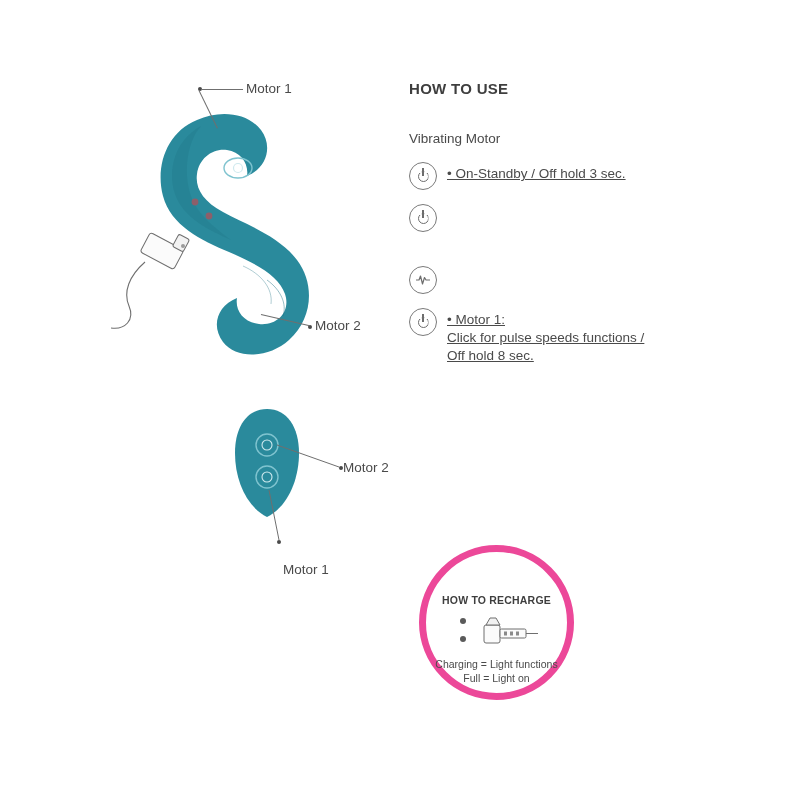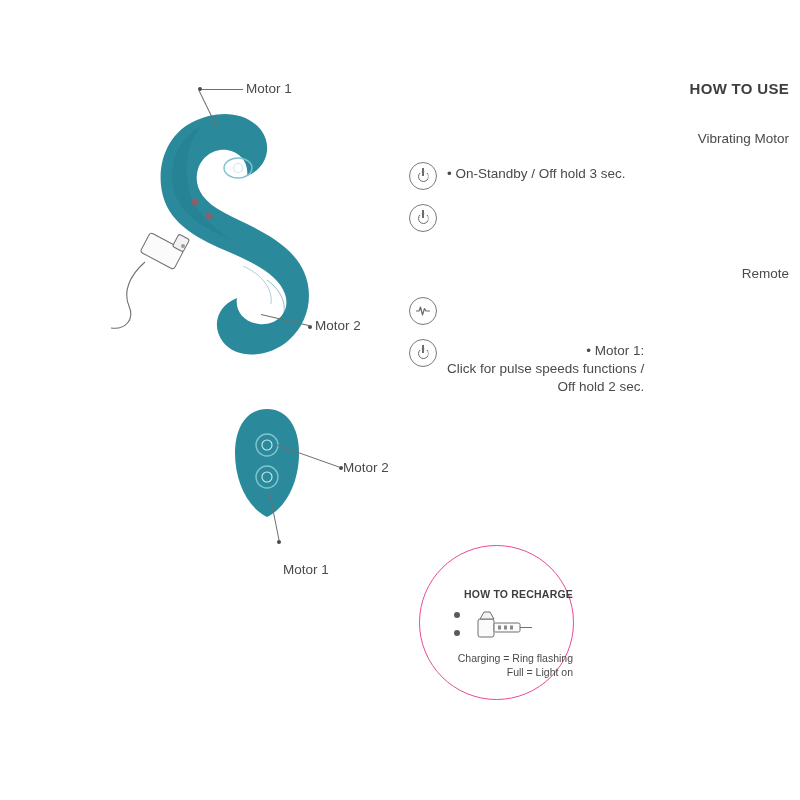--- a/index.html
+++ b/index.html
@@ -50,41 +50,41 @@
     border-radius: 50%;
     background: #4a4a4a;
   }
 
   
   .col-right {
     position: absolute;
     left: 398px;
     top: 80px;
     width: 380px;
-    text-align: right;
   }
   .how-to-use {
     font-size: 15px;
     font-weight: bold;
     letter-spacing: .3px;
     color: #3e3e3e;
     margin: 0 0 34px 0;
   }
   .section-title {
     font-size: 13.5px;
     color: #4a4a4a;
     margin: 0 0 16px 0;
   }
   .section {
     margin-bottom: 34px;
   }
   .row {
     display: flex;
     align-items: flex-start;
     margin-bottom: 14px;
+    text-decoration: underline;
   }
   .row-icon {
     flex: 0 0 auto;
     width: 26px;
     height: 26px;
     border: 1px solid #7a7a7a;
     border-radius: 50%;
     margin-right: 10px;
     position: relative;
   }
@@ -121,24 +121,24 @@
     transform: translate(-50%, -50%);
   }
 
   
   .recharge {
     position: absolute;
     left: 408px;
     top: 545px;
     width: 155px;
     height: 155px;
-    border: 1px solid #ec4899;
+    border: 7px solid #ec4899;
     border-radius: 50%;
     box-sizing: border-box;
-    text-align: right;
+    text-align: center;
   }
   .recharge-title {
     font-size: 10.5px;
     font-weight: bold;
     color: #3e3e3e;
     margin-top: 42px;
     letter-spacing: .2px;
   }
   .recharge-art {
     position: relative;
@@ -246,54 +246,53 @@
 
       <div class="row">
         <div class="row-icon">
           <span class="pw-ring"></span>
             <span class="pw-bar"></span>
         </div>
       </div>
     </div>
 
     <div class="section">
-      <div class="section-title">Remote</div>
 
       <div class="row">
         <div class="row-icon">
           <svg class="wave" width="16" height="12" viewBox="0 0 16 12">
             <path d="M1 6 H4 L5.5 2 L7.5 10 L9.5 3.5 L11 6 H15" fill="none" stroke="#6d6d6d" stroke-width="1.2" stroke-linejoin="round"></path>
           </svg>
         </div>
       </div>
 
       <div class="row">
         <div class="row-icon">
           <span class="pw-ring"></span>
             <span class="pw-bar"></span>
         </div>
         <div class="row-text">• Motor 1:
 Click for pulse speeds functions /
-Off hold 2 sec.</div>
+Off hold 8 sec.</div>
       </div>
     </div>
   </div>
 
   <div class="recharge">
     <div class="recharge-title">HOW TO RECHARGE</div>
     <div class="recharge-art">
       <div class="rdot" style="left:34px;top:4px"></div>
       <div class="rdot" style="left:34px;top:22px"></div>
       <svg width="70" height="40" viewBox="0 0 70 40" style="position:absolute;left:52px;top:1px">
         <rect x="6" y="10" width="16" height="18" rx="2" fill="#fbfbfb" stroke="#6f6f6f" stroke-width="1"></rect>
         <path d="M8 10 L12 3 L18 3 L22 10 Z" fill="#f2f2f2" stroke="#6f6f6f" stroke-width="1"></path>
         <rect x="22" y="14" width="26" height="9" rx="1.5" fill="#fbfbfb" stroke="#6f6f6f" stroke-width="1"></rect>
         <rect x="26" y="16.5" width="3" height="4" fill="#8a8a8a"></rect>
         <rect x="32" y="16.5" width="3" height="4" fill="#8a8a8a"></rect>
         <rect x="38" y="16.5" width="3" height="4" fill="#8a8a8a"></rect>
         <path d="M48 18.5 H60" stroke="#6f6f6f" stroke-width="1"></path>
       </svg>
     </div>
-    <div class="recharge-lines">Charging = Ring flashing
+    <div class="recharge-lines">Charging = Light functions
 Full = Light on</div>
   </div>
 
 </div>
 
 </body></html>

